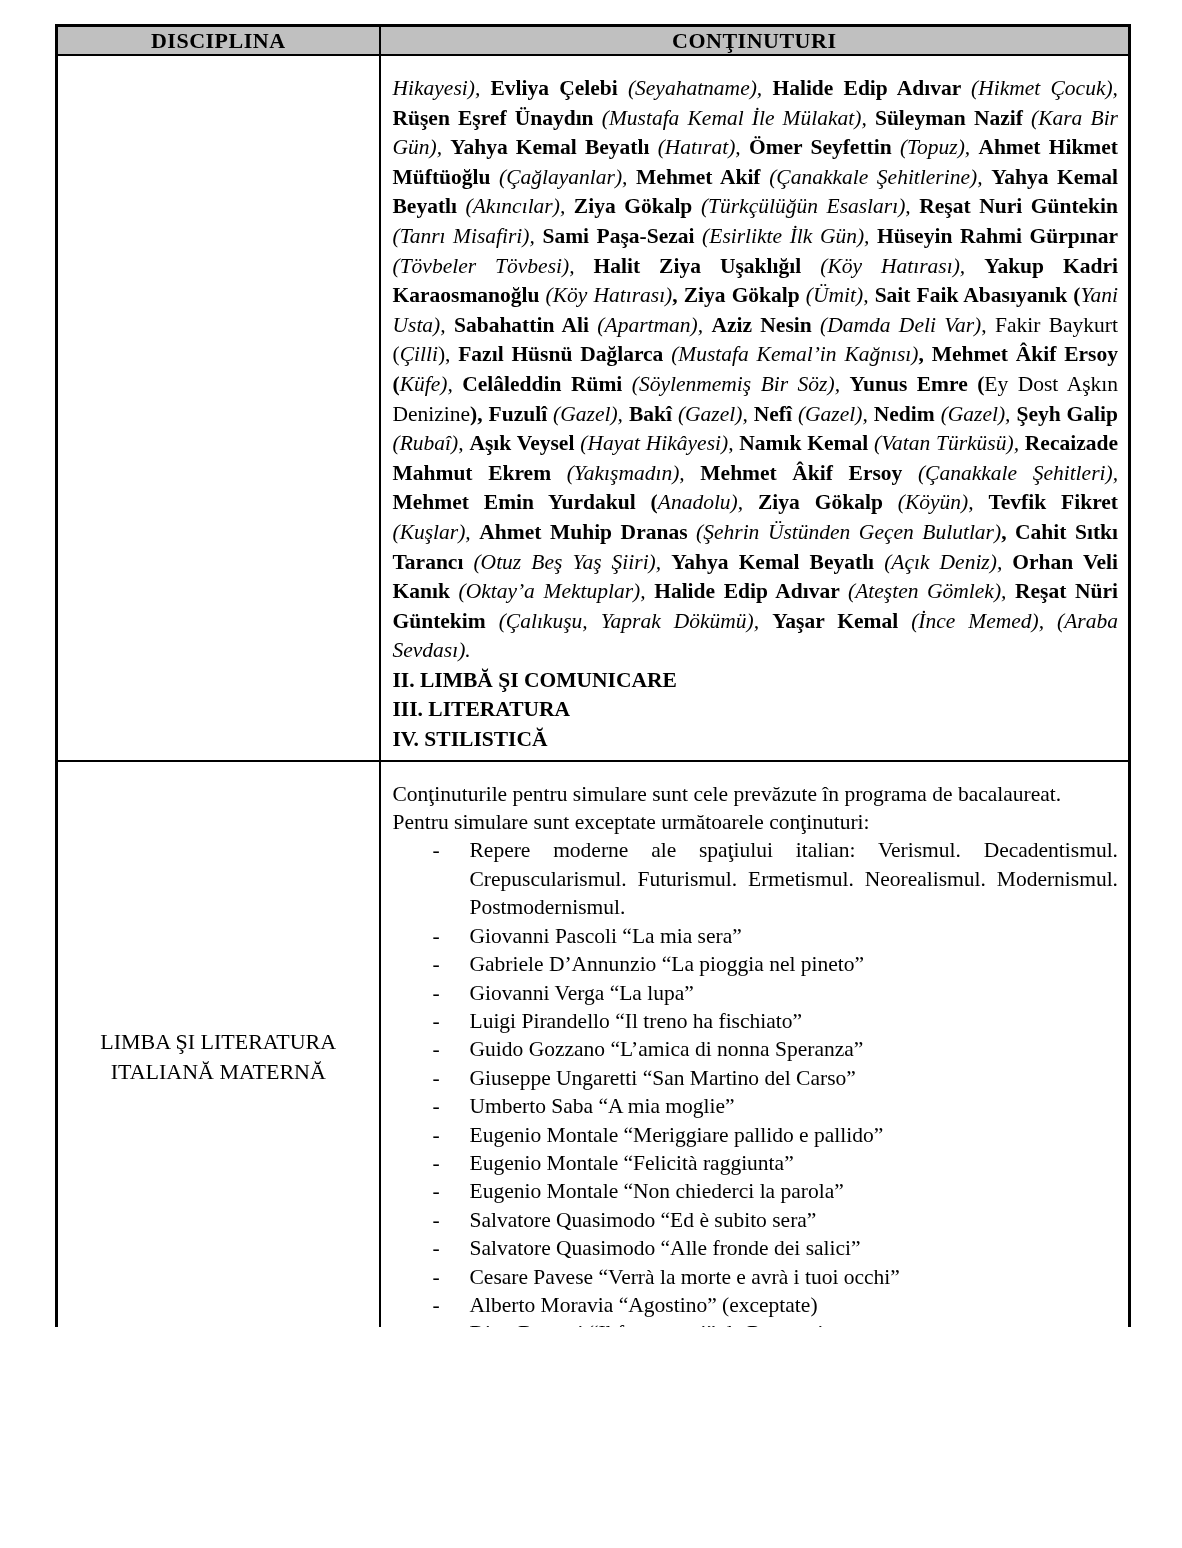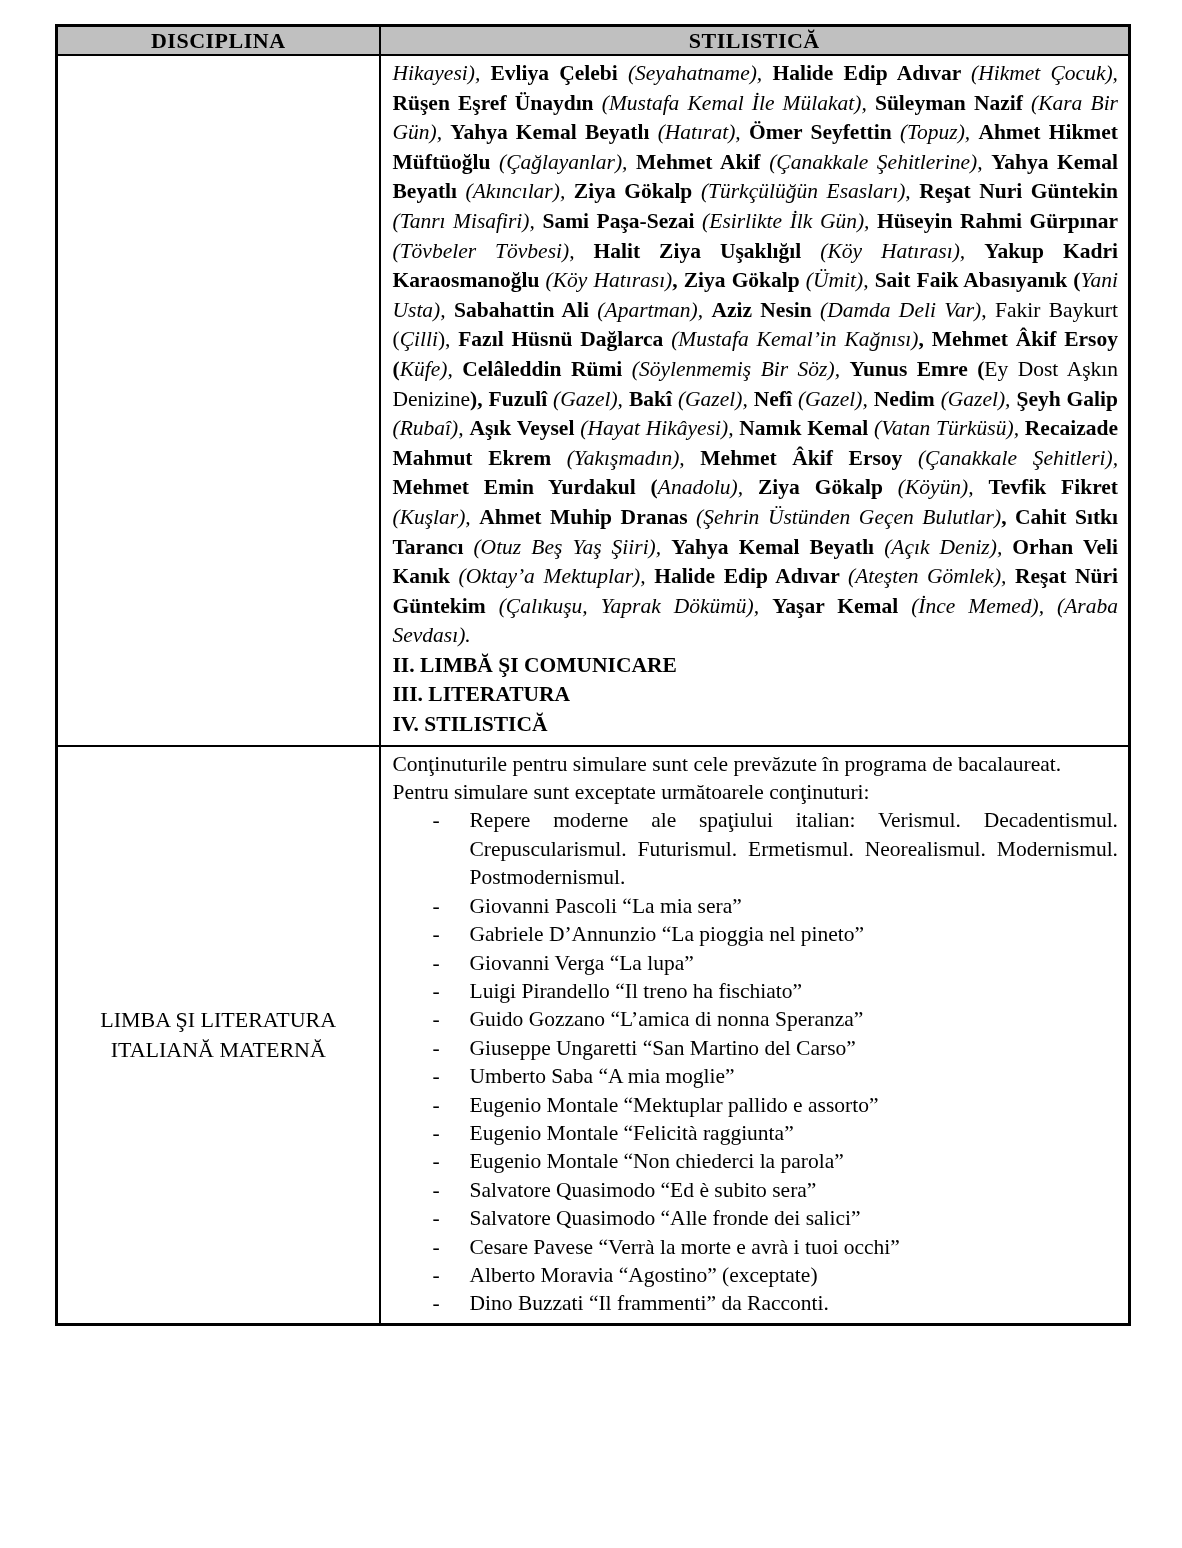--- a/index.html
+++ b/index.html
@@ -28,21 +28,21 @@
     padding:1px 2px;
     text-align:center;
     letter-spacing:0.5px;
   }
   td {
     border:2px solid #000;
     vertical-align:top;
     padding:16px;
   }
   td.cell-content {
-    padding:3px 10px 5px 12px;
+    padding:18px 10px 5px 12px;
     font-size:21.5px;
     margin-top:44px;
   }
   .lh1 { line-height:29.6px; }
   .lh2 { line-height:28.4px;font-family:Liberation Serif, serif; }
   td.cell-disc { vertical-align:middle; }
   .disc-label {
     text-align:center;
     font-size:22px;
     line-height:30px;
@@ -63,21 +63,21 @@
 
 <div class="page">
   <table class="doc">
     <colgroup>
         <col class="c1">
         <col class="c2">
       </colgroup>
     <thead>
       <tr>
         <th>DISCIPLINA</th>
-        <th>STILISTICĂ</th>
+        <th>CONŢINUTURI</th>
       </tr>
     </thead>
     <tbody>
       <tr>
         <td></td>
         <td class="cell-content lh1">
           <p class="rich"><span class="si">Hikayesi), </span><span class="sb">Evliya Çelebi </span><span class="si">(Seyahatname), </span><span class="sb">Halide Edip Adıvar </span><span class="si">(Hikmet Çocuk), </span><span class="sb">Rüşen Eşref Ünaydın </span><span class="si">(Mustafa Kemal İle Mülakat), </span><span class="sb">Süleyman Nazif </span><span class="si">(Kara Bir Gün), </span><span class="sb">Yahya Kemal Beyatlı </span><span class="si">(Hatırat), </span><span class="sb">Ömer Seyfettin </span><span class="si">(Topuz), </span><span class="sb">Ahmet Hikmet Müftüoğlu </span><span class="si">(Çağlayanlar), </span><span class="sb">Mehmet Akif </span><span class="si">(Çanakkale Şehitlerine), </span><span class="sb">Yahya Kemal Beyatlı </span><span class="si">(Akıncılar), </span><span class="sb">Ziya Gökalp </span><span class="si">(Türkçülüğün Esasları), </span><span class="sb">Reşat Nuri Güntekin </span><span class="si">(Tanrı Misafiri), </span><span class="sb">Sami Paşa-Sezai </span><span class="si">(Esirlikte İlk Gün), </span><span class="sb">Hüseyin Rahmi Gürpınar </span><span class="si">(Tövbeler Tövbesi), </span><span class="sb">Halit Ziya Uşaklığıl </span><span class="si">(Köy Hatırası), </span><span class="sb">Yakup Kadri Karaosmanoğlu </span><span class="si">(Köy Hatırası)</span><span class="sb">, </span><span class="sb">Ziya Gökalp </span><span class="si">(Ümit), </span><span class="sb">Sait Faik Abasıyanık (</span><span class="si">Yani Usta), </span><span class="sb">Sabahattin Ali </span><span class="si">(Apartman), </span><span class="sb">Aziz Nesin </span><span class="si">(Damda Deli Var)</span><span>, Fakir Baykurt (</span><span class="si">Çilli</span><span>), </span><span class="sb">Fazıl Hüsnü Dağlarca </span><span class="si">(Mustafa Kemal’in Kağnısı)</span><span class="sb">, </span><span class="sb">Mehmet Âkif Ersoy (</span><span class="si">Küfe), </span><span class="sb">Celâleddin Rümi </span><span class="si">(Söylenmemiş Bir Söz), </span><span class="sb">Yunus Emre (</span><span>Ey Dost Aşkın Denizine</span><span class="sb">), </span><span class="sb">Fuzulî </span><span class="si">(Gazel), </span><span class="sb">Bakî </span><span class="si">(Gazel), </span><span class="sb">Nefî </span><span class="si">(Gazel), </span><span class="sb">Nedim </span><span class="si">(Gazel), </span><span class="sb">Şeyh Galip </span><span class="si">(Rubaî), </span><span class="sb">Aşık Veysel </span><span class="si">(Hayat Hikâyesi), </span><span class="sb">Namık Kemal </span><span class="si">(Vatan Türküsü), </span><span class="sb">Recaizade Mahmut Ekrem </span><span class="si">(Yakışmadın), </span><span class="sb">Mehmet Âkif Ersoy </span><span class="si">(Çanakkale Şehitleri), </span><span class="sb">Mehmet Emin Yurdakul (</span><span class="si">Anadolu), </span><span class="sb">Ziya Gökalp </span><span class="si">(Köyün), </span><span class="sb">Tevfik Fikret </span><span class="si">(Kuşlar), </span><span class="sb">Ahmet Muhip Dranas </span><span class="si">(Şehrin Üstünden Geçen Bulutlar)</span><span class="sb">, </span><span class="sb">Cahit Sıtkı Tarancı </span><span class="si">(Otuz Beş Yaş Şiiri), </span><span class="sb">Yahya Kemal Beyatlı </span><span class="si">(Açık Deniz), </span><span class="sb">Orhan Veli Kanık </span><span class="si">(Oktay’a Mektuplar), </span><span class="sb">Halide Edip Adıvar </span><span class="si">(Ateşten Gömlek), </span><span class="sb">Reşat Nüri Güntekim </span><span class="si">(Çalıkuşu, Yaprak Dökümü), </span><span class="sb">Yaşar Kemal </span><span class="si">(İnce Memed), (Araba Sevdası).</span></p>
           <div id="section-headings">
               <div class="section-heading">II. LIMBĂ ŞI COMUNICARE</div>
               <div class="section-heading">III. LITERATURA</div>
@@ -120,21 +120,21 @@
               <div class="dash-item">
                 <span class="dash-marker">-</span>
                 <span class="dash-text">Giuseppe Ungaretti “San Martino del Carso”</span>
               </div>
               <div class="dash-item">
                 <span class="dash-marker">-</span>
                 <span class="dash-text">Umberto Saba “A mia moglie”</span>
               </div>
               <div class="dash-item">
                 <span class="dash-marker">-</span>
-                <span class="dash-text">Eugenio Montale “Mektuplar pallido e assorto”</span>
+                <span class="dash-text">Eugenio Montale “Meriggiare pallido e pallido”</span>
               </div>
               <div class="dash-item">
                 <span class="dash-marker">-</span>
                 <span class="dash-text">Eugenio Montale “Felicità raggiunta”</span>
               </div>
               <div class="dash-item">
                 <span class="dash-marker">-</span>
                 <span class="dash-text">Eugenio Montale “Non chiederci la parola”</span>
               </div>
               <div class="dash-item">

